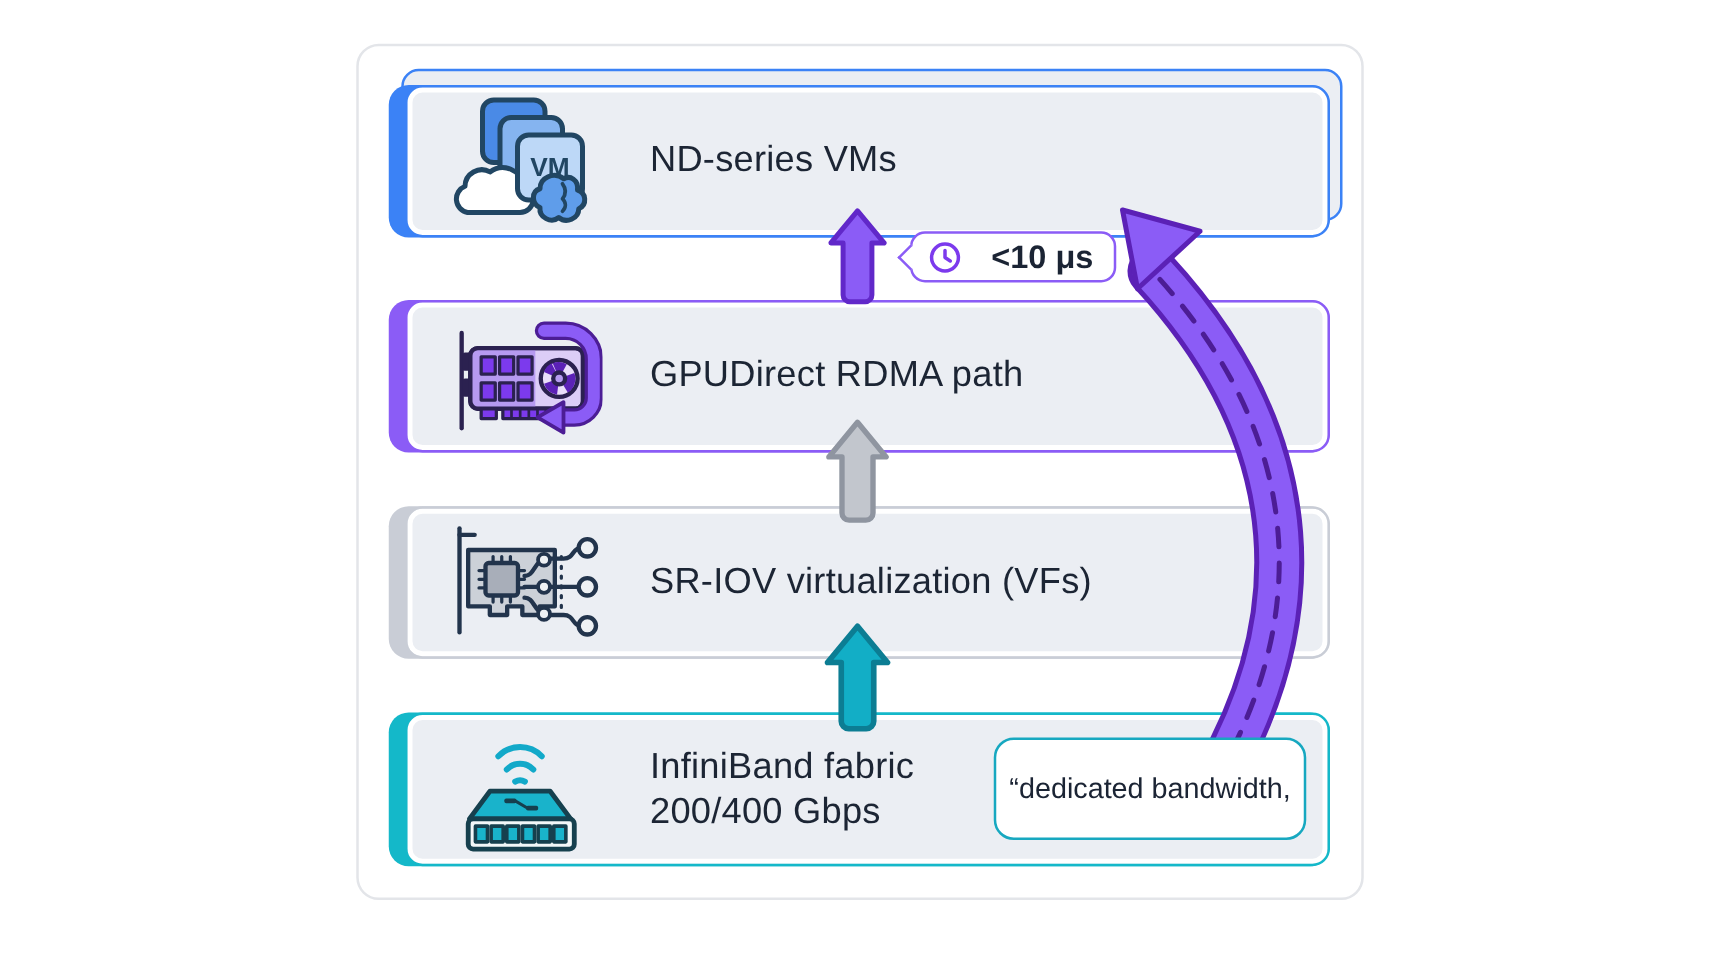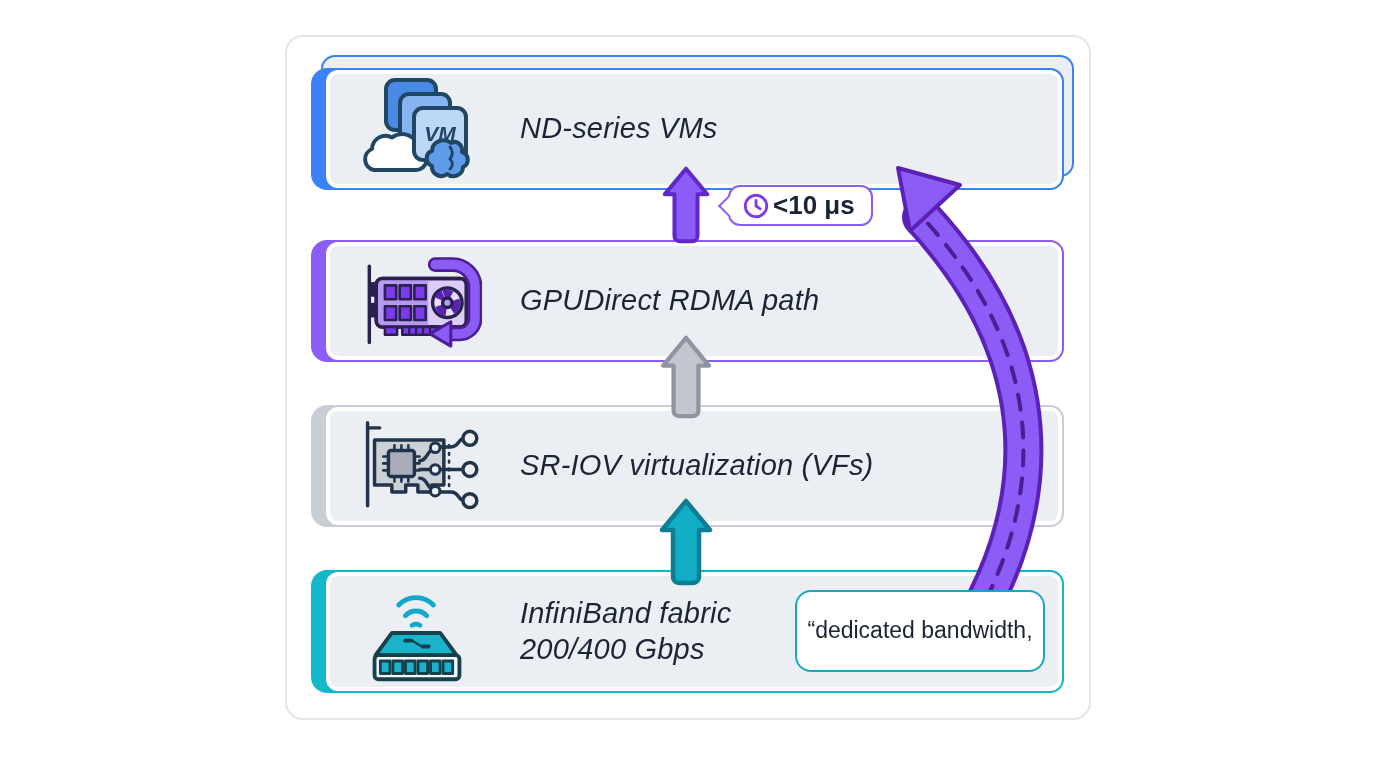--- a/index.html
+++ b/index.html
@@ -20,37 +20,37 @@
   }
   .card-back {
     position:absolute; left:34px; top:18px; width:753px; height:122px;
     border-radius:14px; background:#ebeef3; border:2.5px solid #3b82f6; z-index:1;
   }
   .card.nd   { --accent:#3b82f6; top:31px;  }
   .card.gpu  { --accent:#8b5cf6; top:203px; }
   .card.sriov{ --accent:#c9cdd6; top:368px; }
   .card.ib   { --accent:#14b8c9; top:533px; height:123px; }
 
-  .icon-box { width:130px; height:104px; flex:none; display:flex; align-items:center; justify-content:center;font-style:italic; }
-  .card-label { margin-left:38px; font-size:29px; color:#1c2534; letter-spacing:0.2px; line-height:1.22;font-style:italic; }
+  .icon-box { width:130px; height:104px; flex:none; display:flex; align-items:center; justify-content:center; }
+  .card-label { margin-left:38px; font-size:29px; color:#1c2534; letter-spacing:0.2px; line-height:1.22; }
 
   
   .up-arrow { position:absolute; left:372px; width:54px; z-index:3; }
   .up-arrow.purple { top:129px; height:78px; }
   .up-arrow.gray   { top:298px; height:84px; }
   .up-arrow.teal   { top:461px; height:88px; }
 
   
   .curve-overlay { position:absolute; left:0; top:0; width:802px; height:681px; z-index:4; pointer-events:none; }
 
   
   .badge {
     position:absolute; left:441px; top:148px; height:41px; z-index:5;
     background:#ffffff; border:2.5px solid #8b5cf6; border-radius:12px;
-    display:flex; align-items:center; gap:3px; padding:0 16px 0 12px;
+    display:flex; align-items:center; gap:23px; padding:0 16px 0 12px;
   }
   .badge-tail {
     position:absolute; left:-9px; top:50%; width:15px; height:15px; background:#ffffff;
     border-left:2.5px solid #8b5cf6; border-bottom:2.5px solid #8b5cf6;
     transform:translateY(-50%) rotate(45deg);
   }
   .badge-label { font-size:26px; font-weight:700; color:#1b2434; white-space:nowrap; }
 
   
   .callout {

